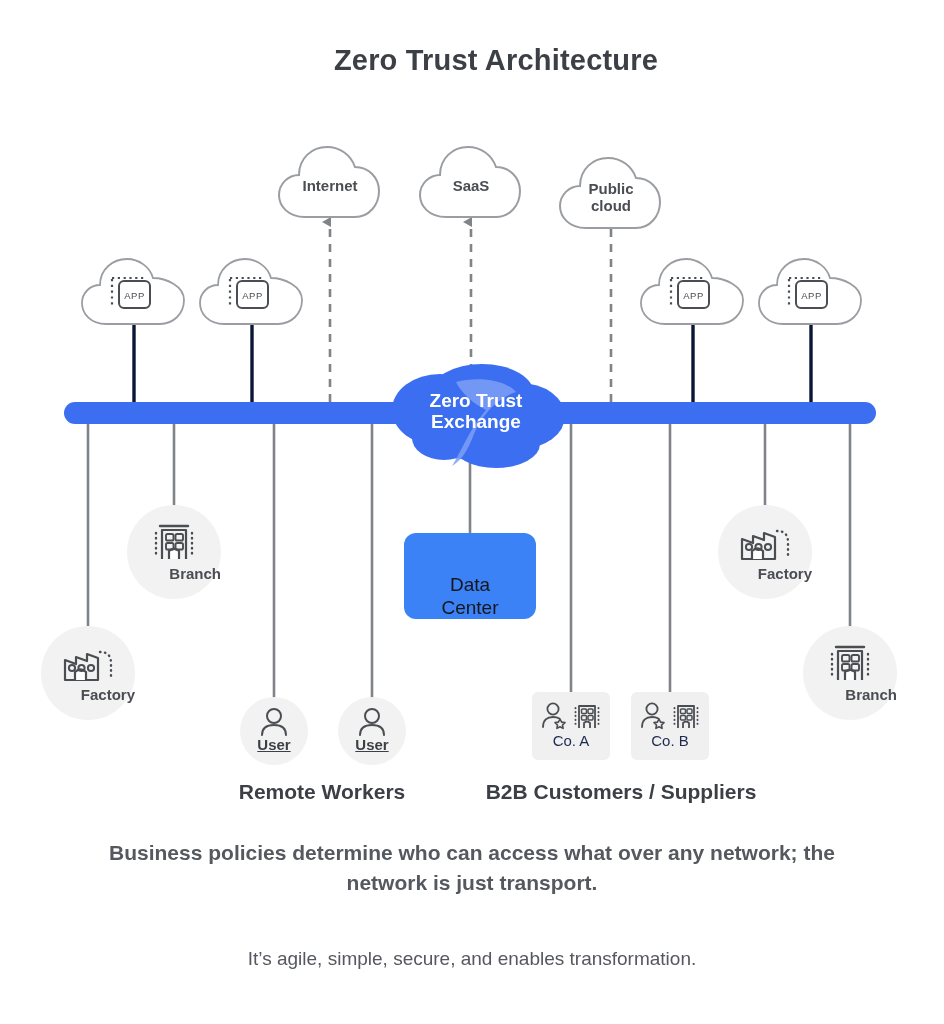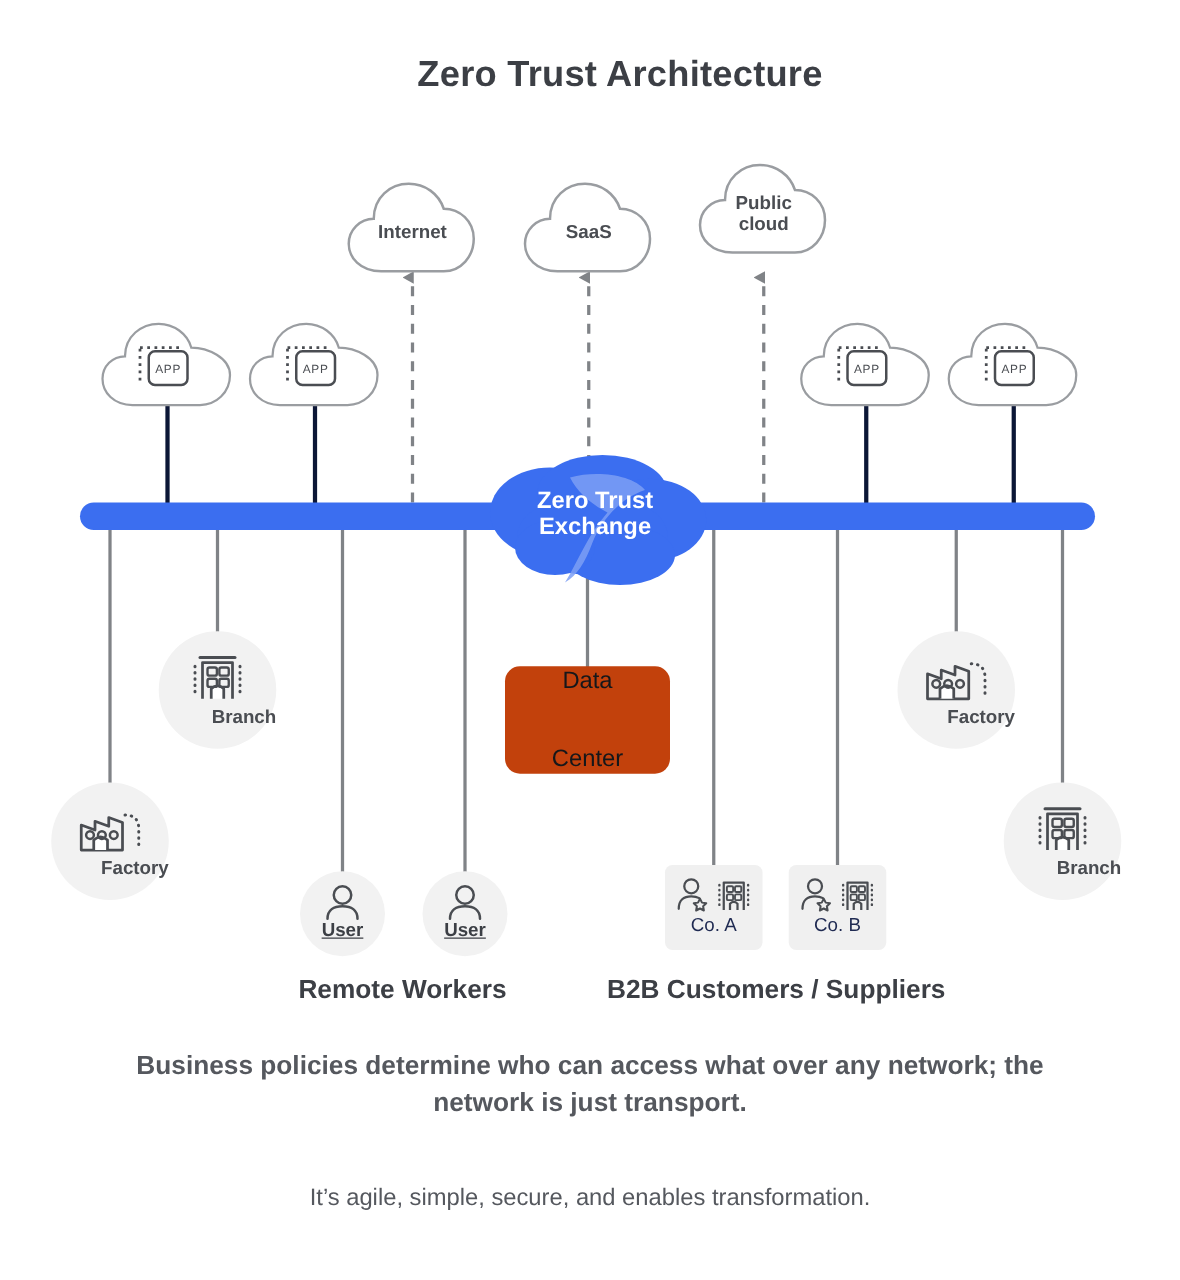--- a/index.html
+++ b/index.html
@@ -67,22 +67,22 @@
   .usernode{width:68px;height:68px;border-radius:50%;background:#f2f2f2;}
   .usernode .glyph{position:absolute;left:0;top:10px;width:68px;text-align:center;}
   .usernode .clabel{
     position:absolute;left:0;top:39px;width:68px;text-align:center;
     font-size:15px;font-weight:bold;color:#3c3f45;text-decoration:underline;
   }
 
   
   #datacenter{
     position:absolute;left:404px;top:533px;width:132px;height:86px;
-    border-radius:12px;background:#c2410c;
-    display:flex;flex-direction:column;align-items:center;justify-content:space-between;
+    border-radius:12px;background:#3b82f6;
+    display:flex;flex-direction:column;align-items:center;justify-content:flex-end;
     font-size:19px;color:#15171a;line-height:1.22;text-align:center;
   }
 
   
   .cotile{
     width:78px;height:68px;border-radius:6px;background:#f0f0f0;
   }
   .cotile .glyph{position:absolute;left:0;top:9px;width:78px;text-align:center;}
   .cotile .clabel{
     position:absolute;left:0;top:40px;width:78px;text-align:center;
@@ -155,21 +155,21 @@
   </div>
 
   <div class="node destcloud" style="left:416px;top:139px">
     <svg width="110" height="88" viewBox="0 0 110 88">
       <path d="M30 78 C13 78 4 67 4 56 C4 45 13 36 24 36 C24 19 37 8 52 8
                C65 8 76 16 80 28 C93 28 104 38 104 52 C104 66 94 78 80 78 Z" fill="#ffffff" stroke="#9a9da1" stroke-width="2"></path>
     </svg>
     <div class="lbl">SaaS</div>
   </div>
 
-  <div class="node destcloud" style="left:556px;top:124px">
+  <div class="node destcloud" style="left:556px;top:150px">
     <svg width="110" height="88" viewBox="0 0 110 88">
       <path d="M30 78 C13 78 4 67 4 56 C4 45 13 36 24 36 C24 19 37 8 52 8
                C65 8 76 16 80 28 C93 28 104 38 104 52 C104 66 94 78 80 78 Z" fill="#ffffff" stroke="#9a9da1" stroke-width="2"></path>
     </svg>
     <div class="lbl" style="white-space:pre-line">Public
 cloud</div>
   </div>
 
   <div class="node appcloud" style="left:78px;top:252px">
     <svg width="112" height="80" viewBox="0 0 112 80">

